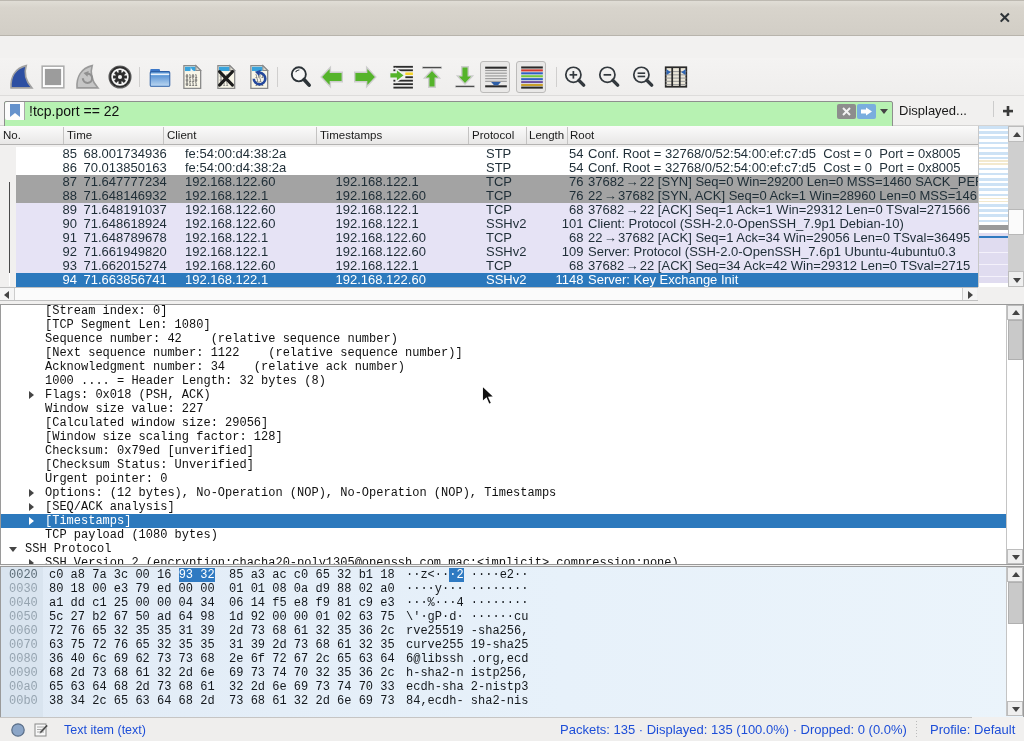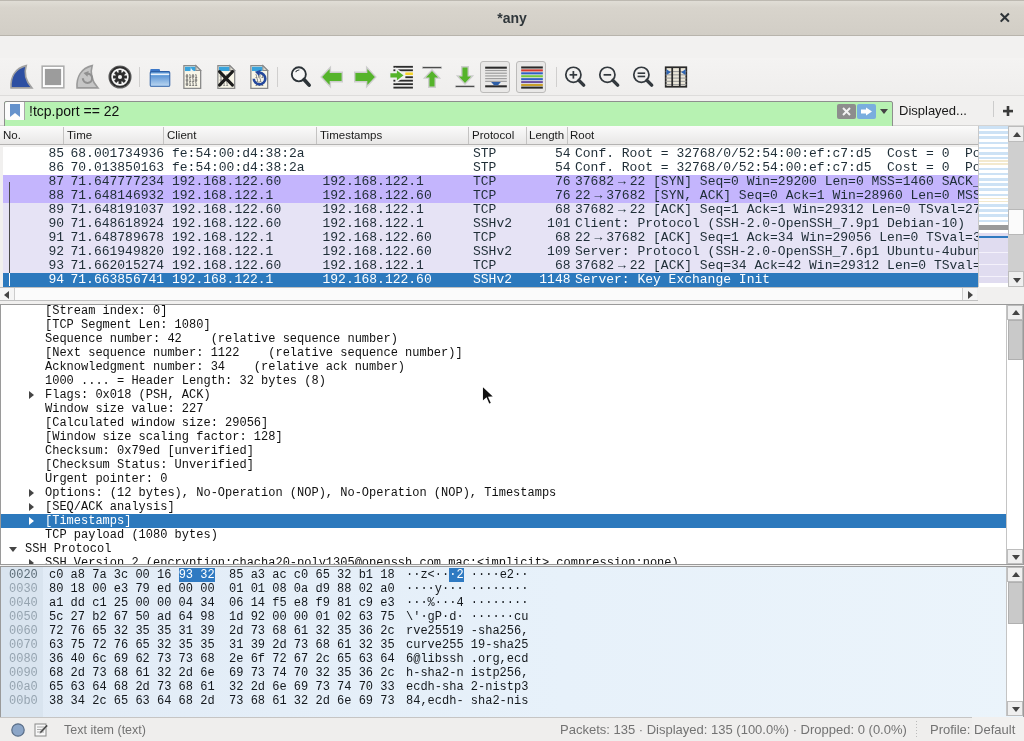--- a/index.html
+++ b/index.html
@@ -40,33 +40,33 @@
 #fgo { right:16px; background:#7aaede; }
 #fdrop { position:absolute; right:4px; top:7px; width:0; height:0; border-left:4px solid transparent; border-right:4px solid transparent; border-top:5px solid #444; }
 #fexpr { position:absolute; left:899px; top:7px; font-size:13px; color:#191919; }
 #fsep2 { position:absolute; left:993px; top:5px; width:1px; height:16px; background:#cccccc; }
 
 
 #pheader { position:absolute; left:0; top:126px; width:1024px; height:19px;
   background:linear-gradient(#fbfbfb, #e8e7e6); border-bottom:1px solid #b4b3b2; font-size:11.5px; color:#1a1a1a; }
 #pheader div { position:absolute; top:3px; }
 #pheader .cdiv { position:absolute; top:1px; width:1px; height:17px; background:#c4c3c2; }
-#plist { position:absolute; left:3px; top:147px; width:978px; height:140px; background:#ffffff;
-  font-family:Liberation Mono, monospace; font-size:13px; white-space:pre; overflow:hidden; }
+#plist { position:absolute; left:16px; top:147px; width:978px; height:140px; background:#ffffff;
+  font-family:Liberation Sans, sans-serif; font-size:13px; white-space:pre; overflow:hidden; }
 .prow { position:absolute; left:0; width:100%; height:14px; line-height:14px; color:#1e2d36; }
 .prow span { position:absolute; top:0; }
 .c-no { left:0; width:61px; text-align:right; }
 .c-t { left:67.5px; }
 .c-s { left:169px; }
 .c-d { left:319.5px; }
 .c-p { left:470px; }
 .c-l { left:504px; width:63.5px; text-align:right; }
 .c-i { left:572px; }
 .rowwhite { background:#ffffff; }
-.rowgray { background:#c4b5fd;padding-left:40px; }
+.rowgray { background:#a3a3a3;padding-left:40px; }
 .rowlav { background:#e6e3f5; }
 .rowsel { background:#2c79bd; color:#ffffff; }
 
 
 #minimap { position:absolute; left:978px; top:126px; width:30px; height:161px; background:#ffffff; border-left:1px solid #c8c8c8;}
 .arr { position:absolute; width:0; height:0; }
 
 
 #phs { position:absolute; left:0; top:287px; width:978px; height:14px; background:#efefef; border-top:1px solid #c0c0c0; border-bottom:1px solid #c0c0c0;}
 
@@ -84,27 +84,26 @@
   font-family:"Liberation Mono", monospace; font-size:12px; white-space:pre; overflow:hidden; }
 #hexoffcol { position:absolute; left:0; top:0; width:42px; height:100%; background:#d9e4ef; }
 .hrow { position:absolute; height:14px; line-height:14px; }
 .hoff { position:absolute; left:8px; color:#96a4b0; }
 .hhex { position:absolute; left:48px; color:#14181c; }
 .hasc { position:absolute; left:405px; color:#14181c; }
 .hsel { background:#2f7ac2; color:#ffffff; }
 
 
 #status { position:absolute; left:0; top:717px; width:972px; height:24px; background:#efeeed;
-  border-top:1px solid #c6c5c4; font-size:12.5px; color:#737373; white-space:nowrap; }
+  border-top:1px solid #c6c5c4; font-size:12.5px; color:#1d4ed8; white-space:nowrap; }
 </style>
 </head>
 <body>
 
 <div id="titlebar">
-  <div class="title">*any</div>
   <div class="close">✕</div>
 </div>
 
 <div id="menubar">
   <span style="left:12px"><u>F</u>ile</span>
   <span style="left:47px"><u>E</u>dit</span>
   <span style="left:84px"><u>V</u>iew</span>
   <span style="left:127px"><u>G</u>o</span>
   <span style="left:156px"><u>C</u>apture</span>
   <span style="left:219px"><u>A</u>nalyze</span>

